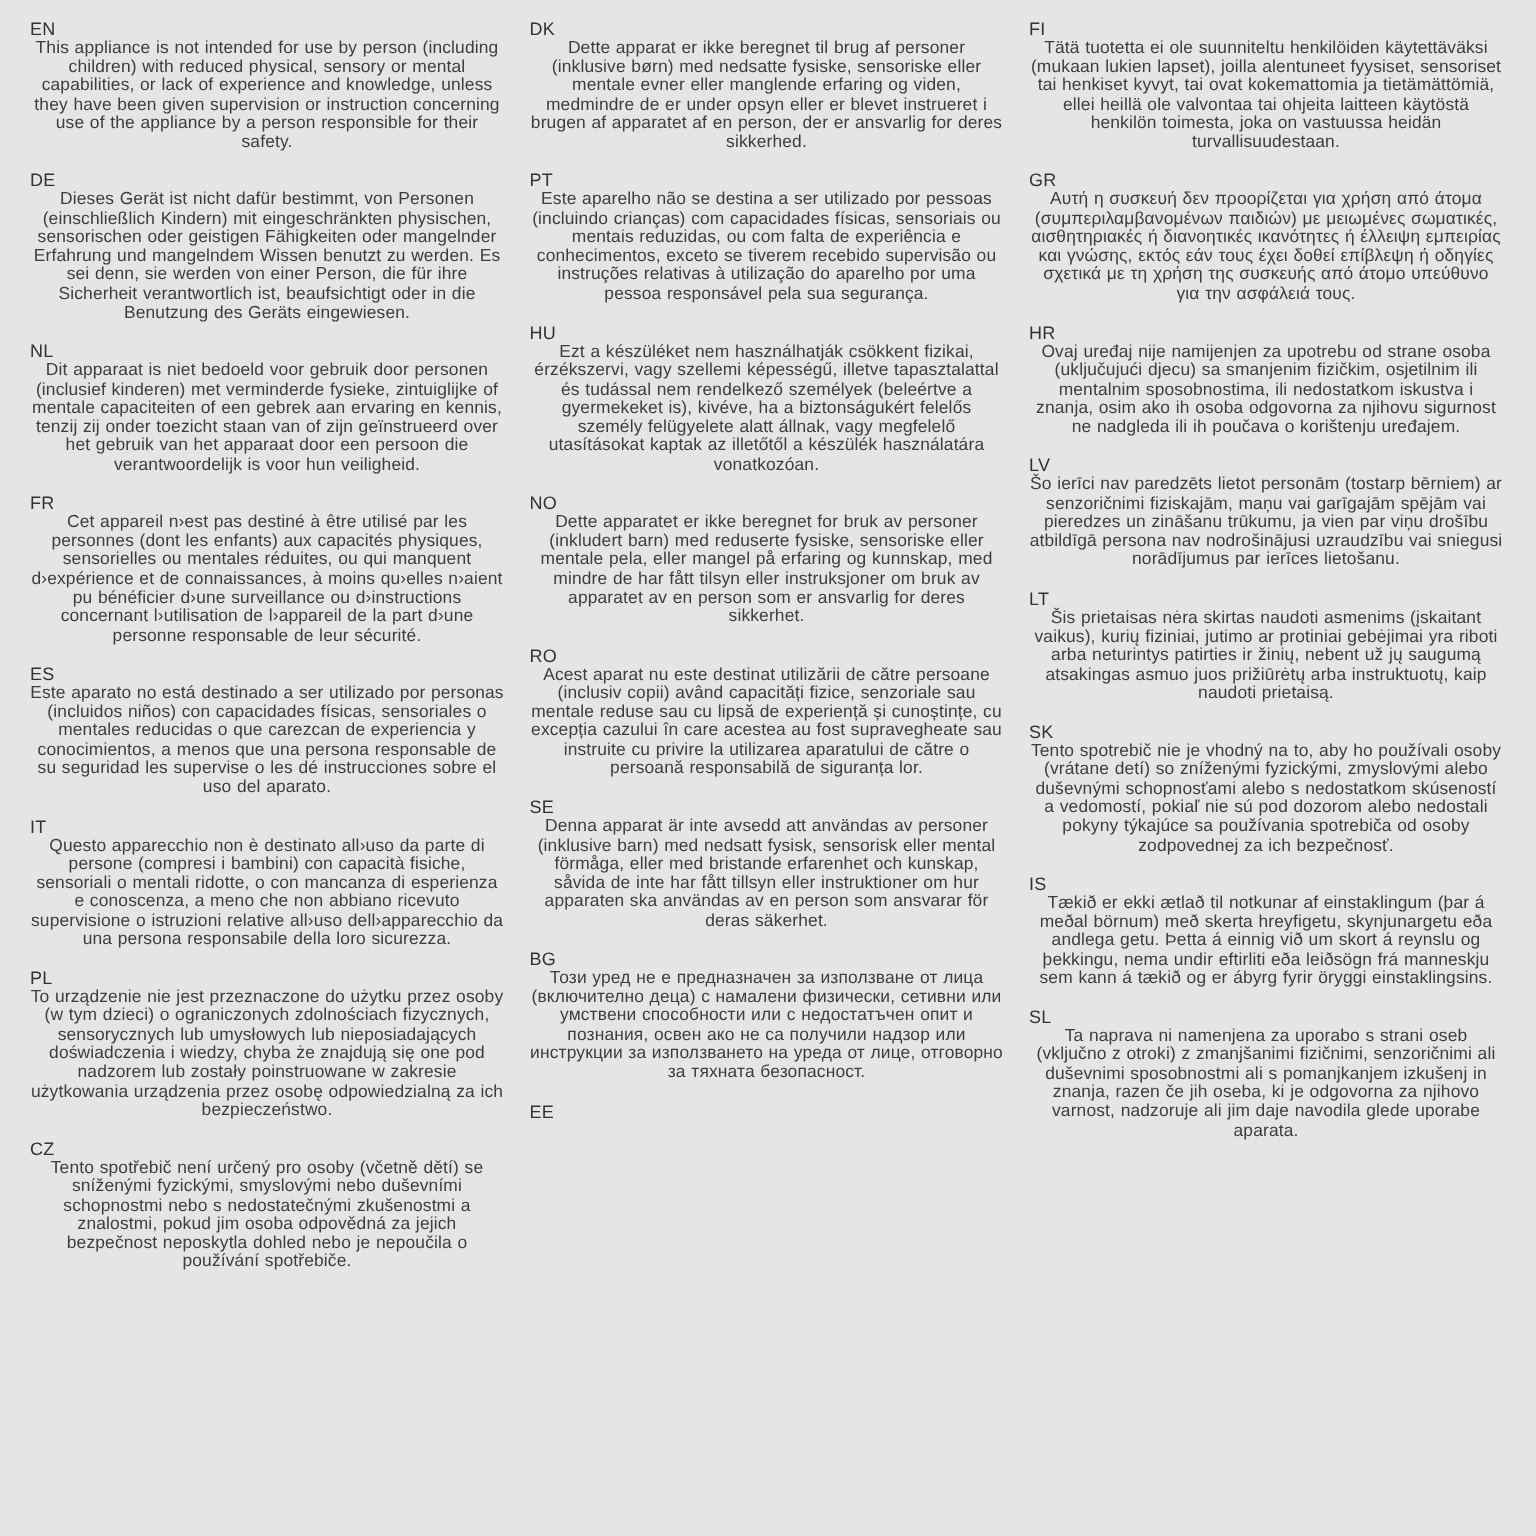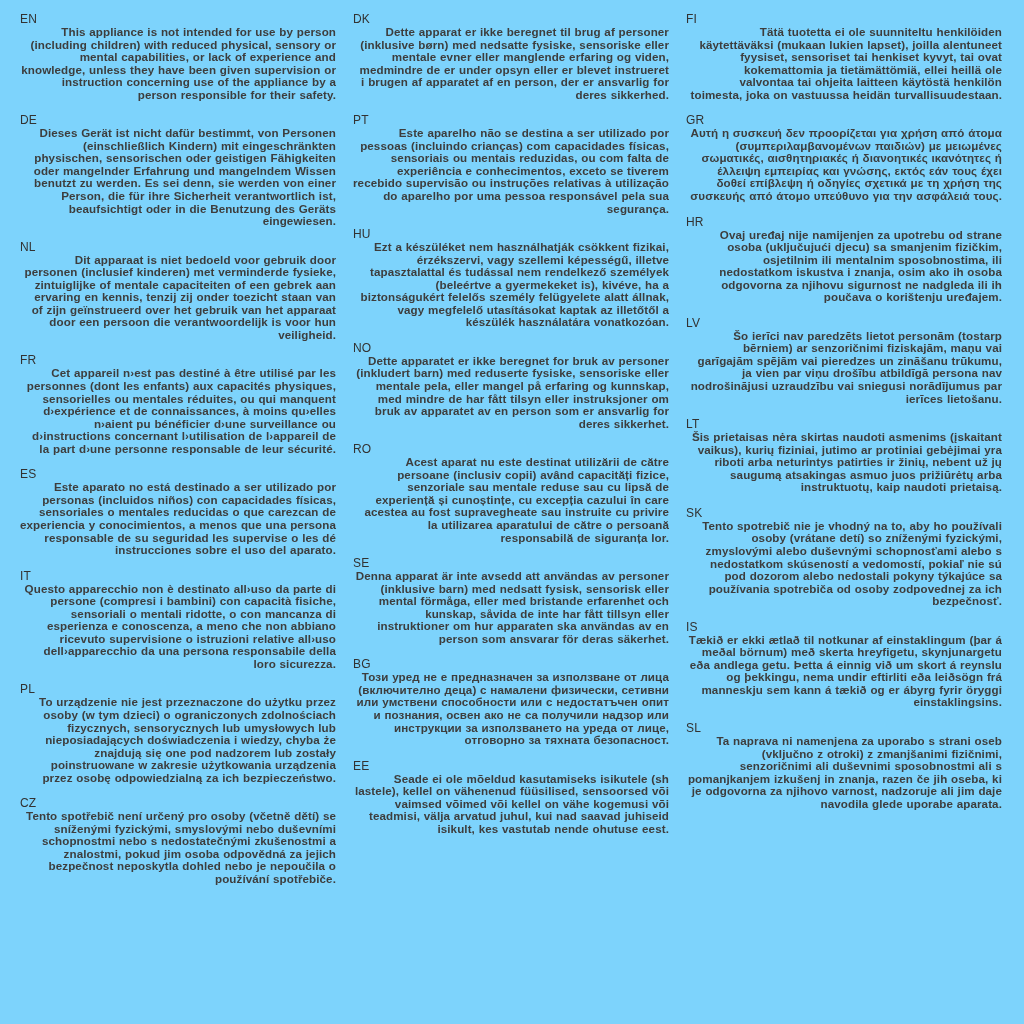--- a/index.html
+++ b/index.html
@@ -4,21 +4,21 @@
 <style>
   html, body {
     margin: 0;
     padding: 0;
     background: #ffffff;
   }
   #canvas {
     position: relative;
     width: 1024px;
     height: 1024px;
-    background: #7dd3fc;
+    background: #e5e5e5;
     overflow: hidden;
     font-family: "Liberation Sans", "DejaVu Sans", sans-serif;
     color: #3a3a3a;
   }
   #page {
     display: flex;
     padding: 13px 14px 0 20px;
     gap: 17px;
   }
   .column {
@@ -35,23 +35,22 @@
     margin: 0;
     line-height: 13px;
     color: #323232;
   }
   .lang-text {
     margin: 0;
     font-size: 11.6px;
     line-height: 12.55px;
     letter-spacing: 0.1px;
     color: #3d3d3d;
-    text-align: right;
+    text-align: center;
     word-spacing: 0.4px;
-    font-weight: bold;
   }
 </style>
 </head>
 <body>
 
 <div id="canvas">
   <div id="page">
 
     <div class="column">
       <section class="lang-section">
@@ -112,21 +111,20 @@
       <section class="lang-section">
         <h2 class="lang-code">SE</h2>
         <p class="lang-text">Denna apparat är inte avsedd att användas av personer (inklusive barn) med nedsatt fysisk, sensorisk eller mental förmåga, eller med bristande erfarenhet och kunskap, såvida de inte har fått tillsyn eller instruktioner om hur apparaten ska användas av en person som ansvarar för deras säkerhet.</p>
       </section>
       <section class="lang-section">
         <h2 class="lang-code">BG</h2>
         <p class="lang-text">Този уред не е предназначен за използване от лица (включително деца) с намалени физически, сетивни или умствени способности или с недостатъчен опит и познания, освен ако не са получили надзор или инструкции за използването на уреда от лице, отговорно за тяхната безопасност.</p>
       </section>
       <section class="lang-section">
         <h2 class="lang-code">EE</h2>
-        <p class="lang-text">Seade ei ole mõeldud kasutamiseks isikutele (sh lastele), kellel on vähenenud füüsilised, sensoorsed või vaimsed võimed või kellel on vähe kogemusi või teadmisi, välja arvatud juhul, kui nad saavad juhiseid isikult, kes vastutab nende ohutuse eest.</p>
       </section>
     </div>
 
     <div class="column">
       <section class="lang-section">
         <h2 class="lang-code">FI</h2>
         <p class="lang-text">Tätä tuotetta ei ole suunniteltu henkilöiden käytettäväksi (mukaan lukien lapset), joilla alentuneet fyysiset, sensoriset tai henkiset kyvyt, tai ovat kokemattomia ja tietämättömiä, ellei heillä ole valvontaa tai ohjeita laitteen käytöstä henkilön toimesta, joka on vastuussa heidän turvallisuudestaan.</p>
       </section>
       <section class="lang-section">
         <h2 class="lang-code">GR</h2>

